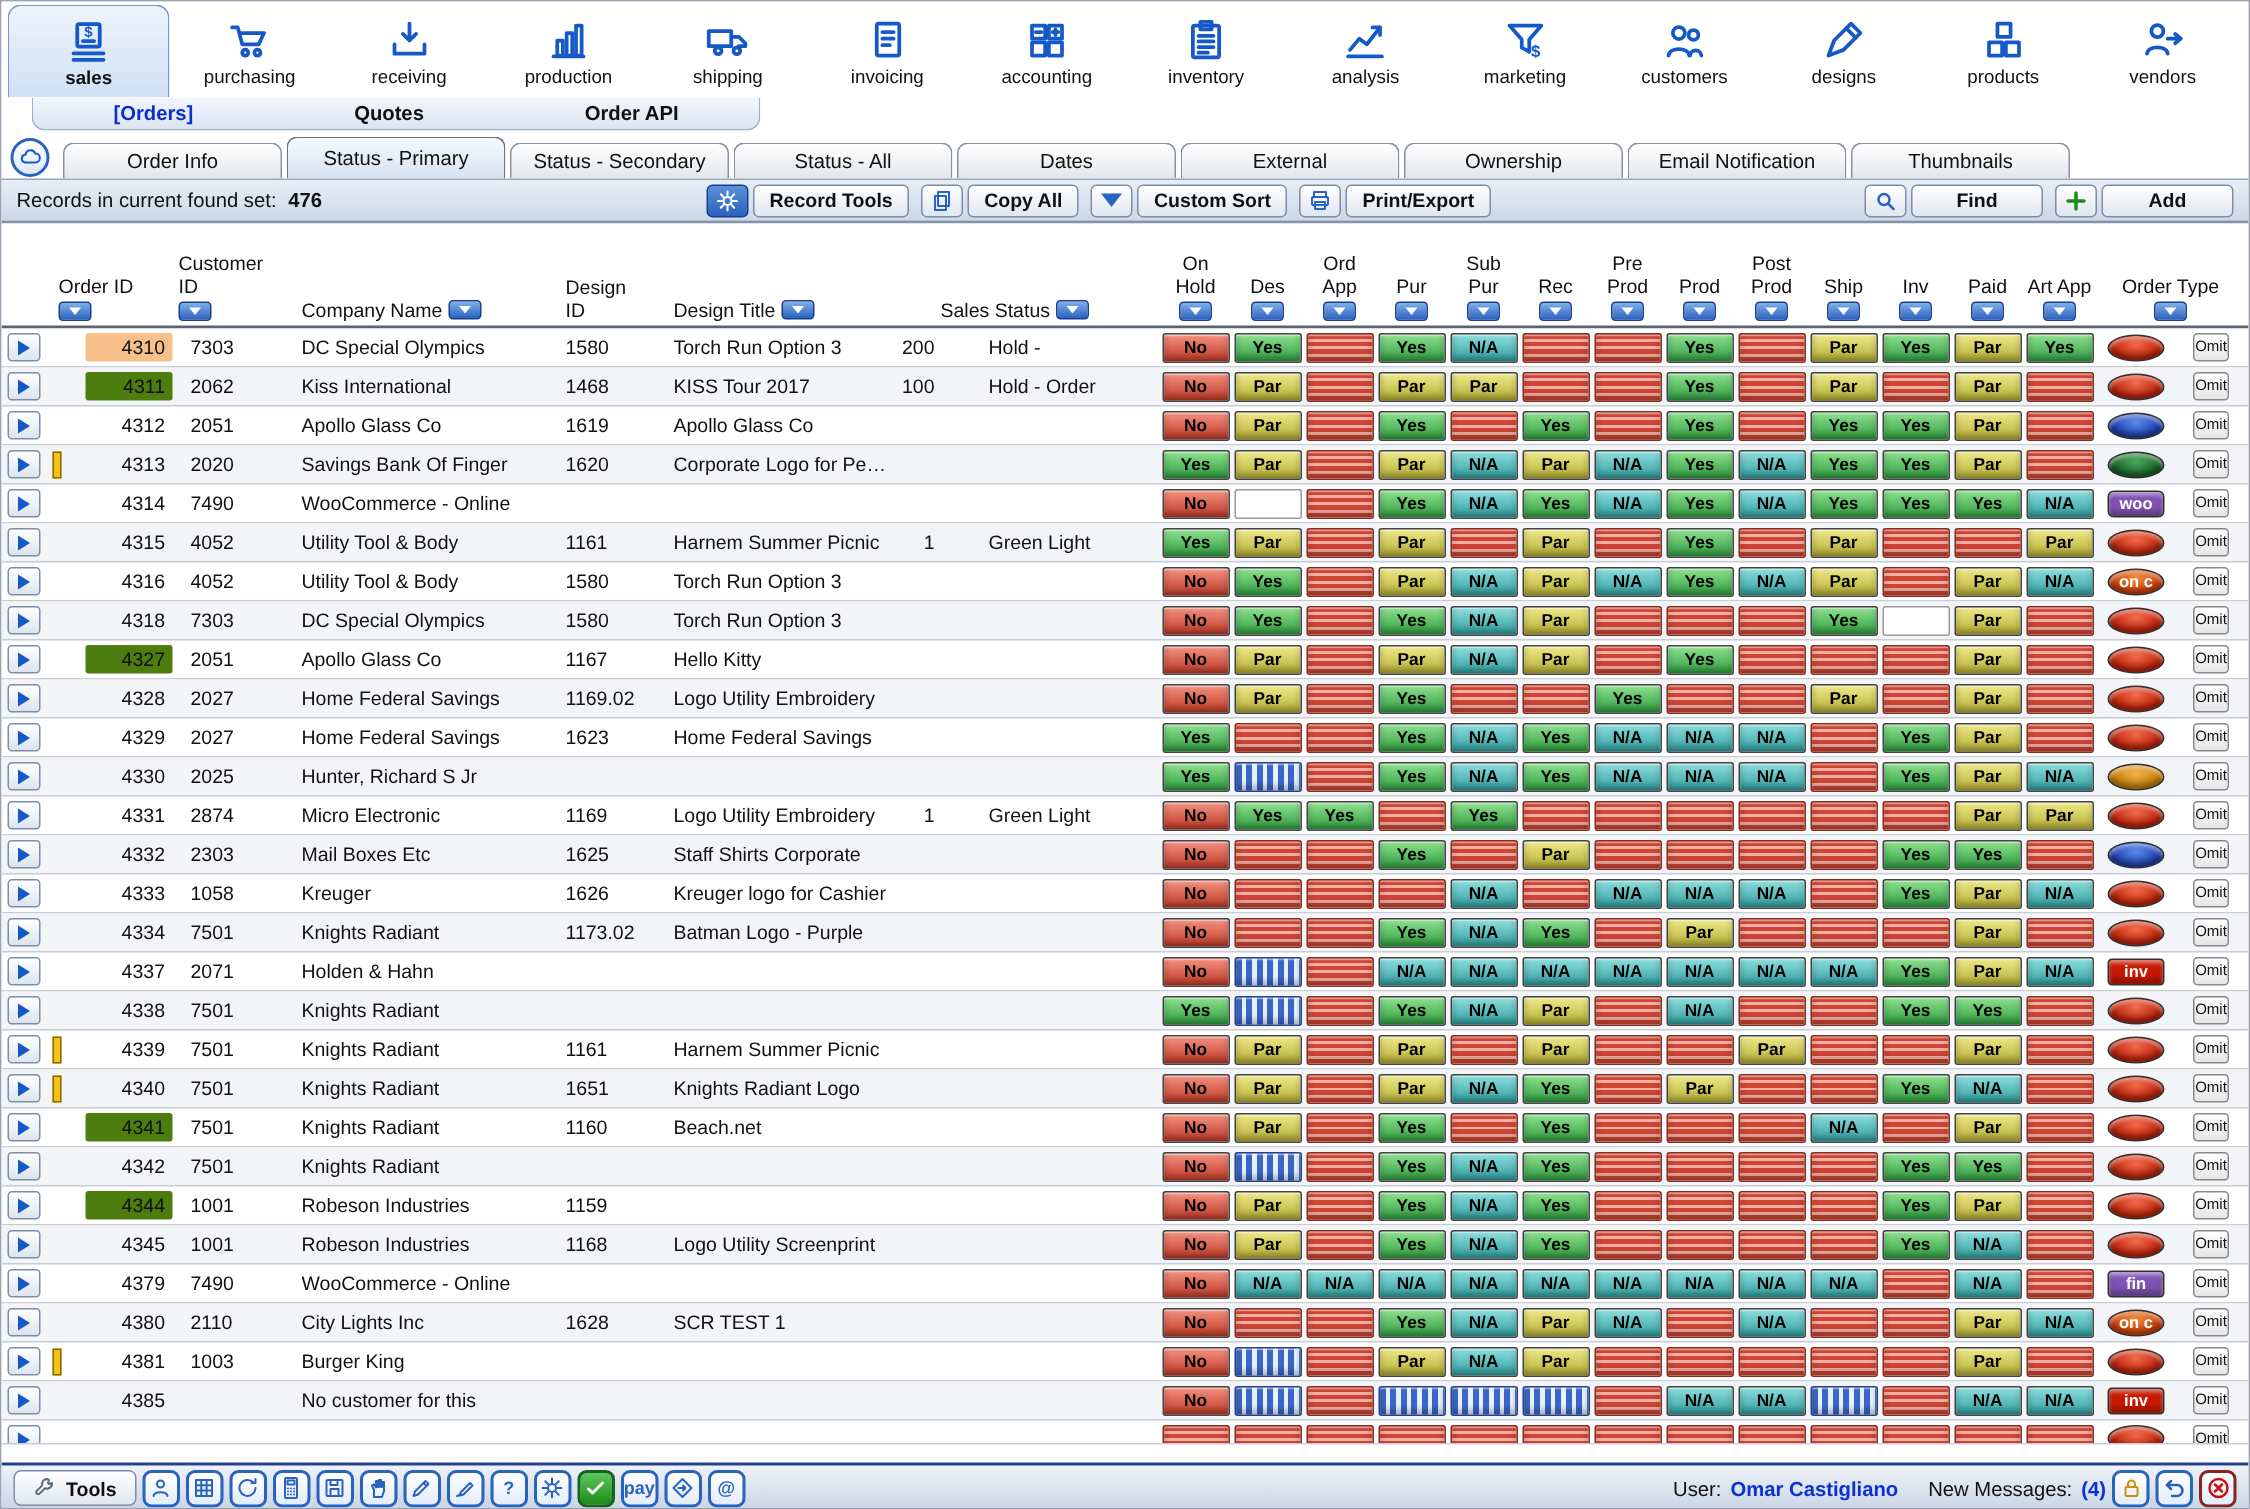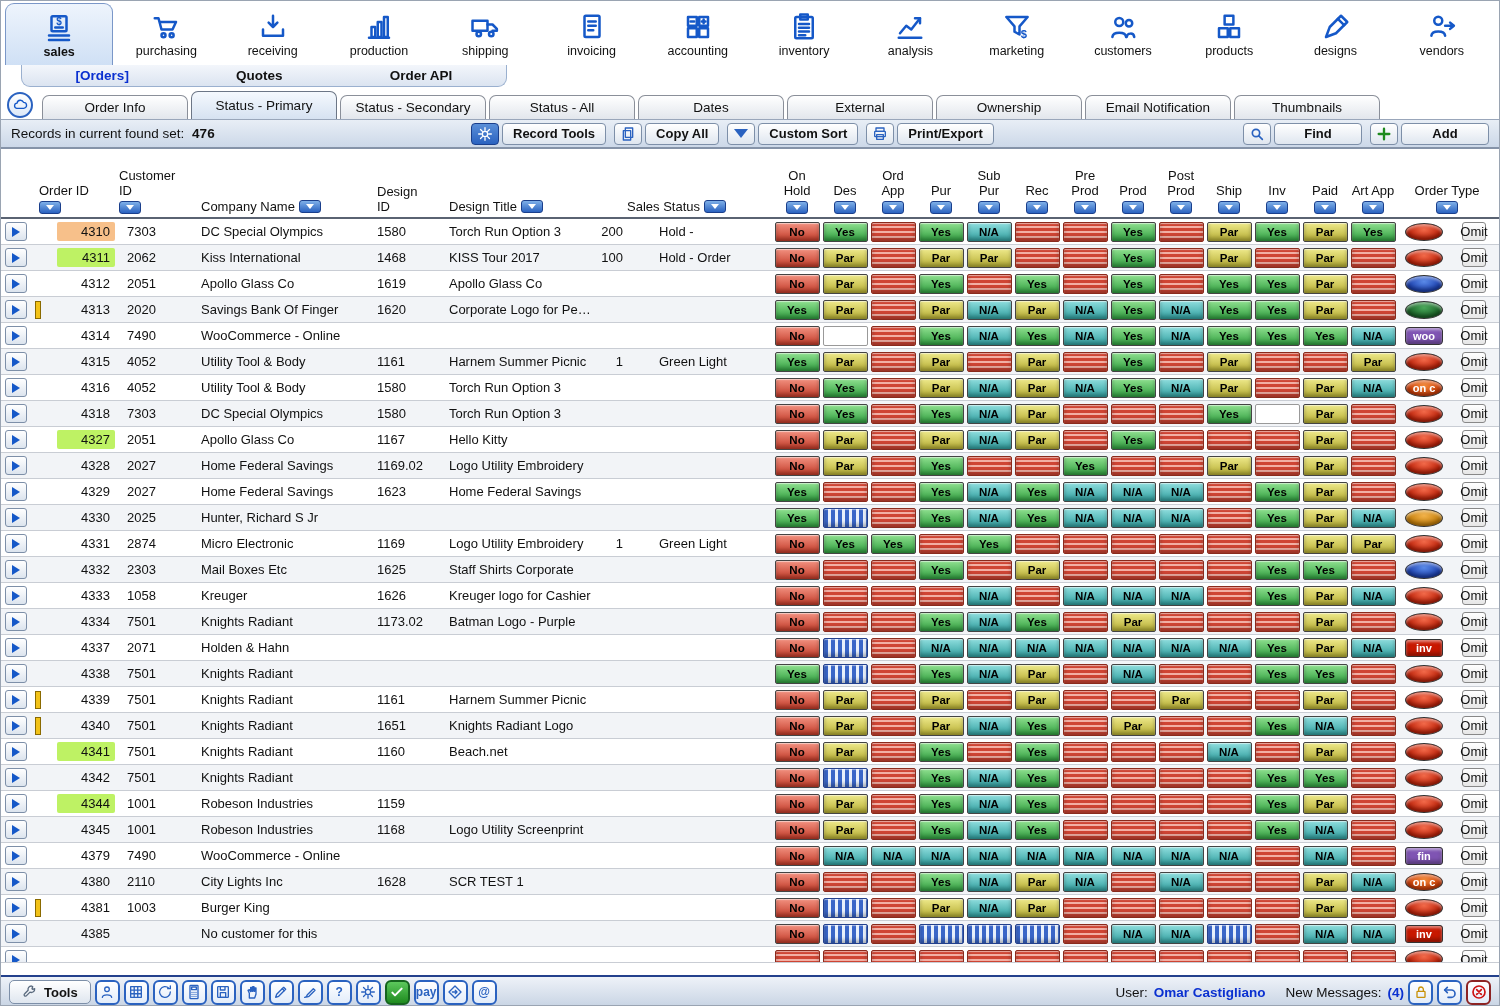--- a/index.html
+++ b/index.html
@@ -67,21 +67,21 @@
   .trow:nth-child(even){background:#f2f4f7}
   .trow.partial{height:16px;overflow:hidden;align-items:flex-start;padding-top:3px}
   .c-arrow{width:30px;flex:none;display:flex;align-items:center}
   .ra{width:22px;height:19px;background:linear-gradient(#fff,#dce4ee);border:1px solid #7d8fa8;border-radius:3px;display:flex;align-items:center;justify-content:center}
   .ra::after{content:"";width:0;height:0;border-left:8px solid #1558c8;border-top:5px solid transparent;border-bottom:5px solid transparent}
   .c-flag{width:8px;flex:none;display:flex;align-items:center}
   .flag{width:6px;height:18px;background:#f2c218;border:1px solid #8a6a00}
   .c-oid{width:76px;flex:none;text-align:right;padding-right:4px}
   .c-oid span{display:inline-block;min-width:58px;padding:2px 5px;border-radius:2px}
   .c-oid .hl-orange{background:#f7c08a}
-  .c-oid .hl-blue{background:#bef264}
+  .c-oid .hl-blue{background:#4d7c0f}
   .c-cid{width:56px;flex:none;padding-left:8px}
   .c-company{width:174px;flex:none;padding-left:26px;overflow:hidden;text-overflow:ellipsis}
   .c-did{width:70px;flex:none;padding-left:28px}
   .c-title{width:172px;flex:none;padding-left:30px;overflow:hidden;text-overflow:ellipsis}
   .c-qty{width:32px;flex:none;text-align:right}
   .c-sstat{width:150px;flex:none;padding-left:36px;overflow:hidden}
   .sc{width:45px;height:20px;margin:0 1.5px;flex:none;border-radius:2px;border:1px solid #444;display:flex;align-items:center;justify-content:center;font-size:11.5px;font-weight:bold;color:#000;box-shadow:inset 0 1px 1px rgba(255,255,255,.55),inset 0 -3px 4px rgba(0,0,0,.28)}
   .st-yes{background:linear-gradient(#8fe08f,#2f9e3f)}
   .st-no{background:linear-gradient(#f29180,#c23a28)}
   .st-par{background:linear-gradient(#eee98a,#b5ad33)}
@@ -93,21 +93,21 @@
   .ot{width:38px;height:18px;border-radius:50%;border:1px solid #333;display:flex;align-items:center;justify-content:center;color:#fff;font-size:11px;font-weight:bold;box-shadow:inset 0 2px 3px rgba(255,255,255,.5),inset 0 -3px 4px rgba(0,0,0,.35)}
   .ot-red{background:radial-gradient(ellipse at 50% 35%,#f26a4a,#b81800 75%)}
   .ot-blue{background:radial-gradient(ellipse at 50% 35%,#5a8ae8,#1336a8 75%)}
   .ot-green{background:radial-gradient(ellipse at 50% 35%,#4aa85a,#135a20 75%)}
   .ot-orange{background:radial-gradient(ellipse at 50% 35%,#f2b24a,#c07800 75%)}
   .ot-woo{background:#7f54b3;border-radius:4px}
   .ot-onc{background:radial-gradient(ellipse at 50% 35%,#f28a3a,#c83200 75%)}
   .ot-inv{background:#c81800;border-radius:3px}
   .ot-fin{background:#7f54b3;border-radius:3px}
   .c-omit{width:46px;flex:none;display:flex;justify-content:center}
-  .omit{width:24px;height:19px;background:linear-gradient(#fff,#e6e6e6);border:1px solid #888;border-radius:3px;font-size:13px;color:#111;display:flex;align-items:center;justify-content:center}
+  .omit{width:24px;height:19px;background:linear-gradient(#fff,#e6e6e6);border:1px solid #888;border-radius:3px;font-size:10px;color:#111;display:flex;align-items:center;justify-content:center}
 
   
   .footer{height:32px;display:flex;align-items:center;gap:4px;padding:0 8px;background:linear-gradient(#eef2f8,#c8d4e4);border-top:2px solid #23408c;flex:none}
   .tools-btn{height:24px;display:inline-flex;align-items:center;gap:6px;padding:0 12px;background:linear-gradient(#fff,#dfe6ef);border:1px solid #7d8fa8;border-radius:5px;font-size:13px;font-weight:bold}
   .tools-btn svg{width:16px;height:16px;color:#5a6a7e}
   .ftools{display:flex;gap:4px;align-items:center}
   .fbtn{width:25px;height:25px;border:2px solid #2a62c0;border-radius:6px;background:linear-gradient(#fff,#e2ecfa);color:#2a62c0;display:flex;align-items:center;justify-content:center;font-weight:bold;font-size:12px}
   .fbtn svg{width:16px;height:16px}
   .fbtn.green{background:linear-gradient(#5cc85c,#1e8a1e);color:#fff;border-color:#15641e}
   .fbtn.lock{color:#c8920a}
@@ -360,32 +360,32 @@
         <span class="micon">
           <svg viewBox="0 0 24 24">
             <use href="#i-people" xlink:href="#i-people"></use>
           </svg>
         </span>
         <span class="mlabel">customers</span>
       </div>
       <div class="module">
         <span class="micon">
           <svg viewBox="0 0 24 24">
-            <use href="#i-boxes" xlink:href="#i-boxes"></use>
-          </svg>
-        </span>
-        <span class="mlabel">products</span>
+            <use href="#i-pen" xlink:href="#i-pen"></use>
+          </svg>
+        </span>
+        <span class="mlabel">designs</span>
       </div>
       <div class="module">
         <span class="micon">
           <svg viewBox="0 0 24 24">
-            <use href="#i-pen" xlink:href="#i-pen"></use>
-          </svg>
-        </span>
-        <span class="mlabel">designs</span>
+            <use href="#i-boxes" xlink:href="#i-boxes"></use>
+          </svg>
+        </span>
+        <span class="mlabel">products</span>
       </div>
       <div class="module">
         <span class="micon">
           <svg viewBox="0 0 24 24">
             <use href="#i-vendor" xlink:href="#i-vendor"></use>
           </svg>
         </span>
         <span class="mlabel">vendors</span>
       </div>
     </div>

